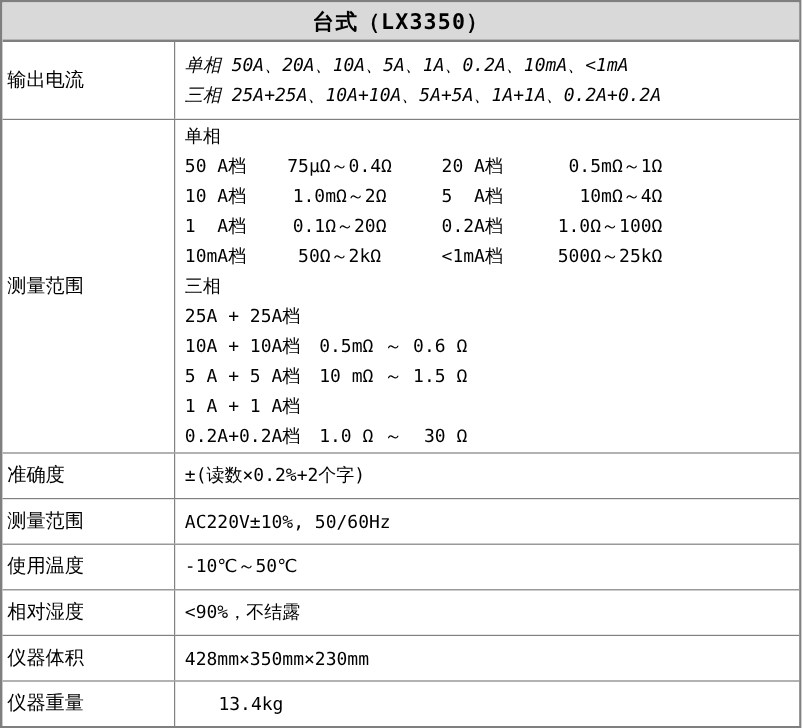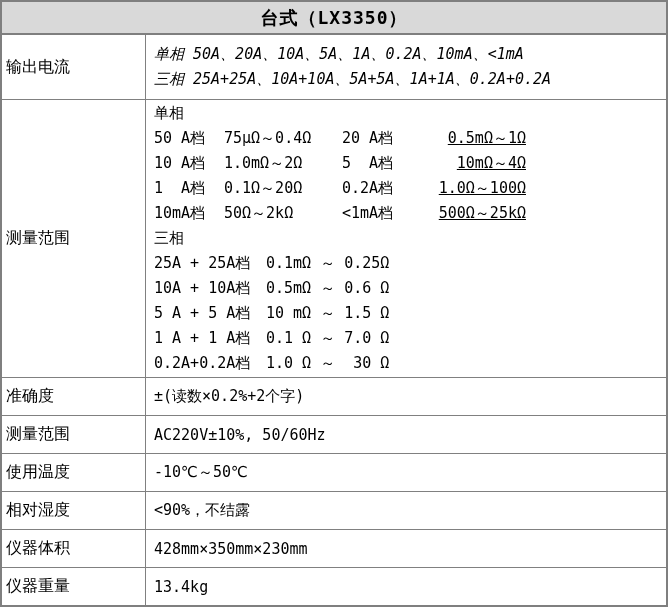--- a/index.html
+++ b/index.html
@@ -14,21 +14,21 @@
   }
   .header-row {
     height: 31px;
     background: #d9d9d9;
     border-bottom: 2px solid #7f7f7f;
     display: flex; align-items: center; justify-content: center;
     font-size: 18px; font-weight: bold;
     letter-spacing: 1px;
   }
   .row { display: flex; border-bottom: 1px solid #808080; }
-  .row.last { border-bottom: none; }
+  .row.last { border-bottom: none; gap: 28px; }
   .label-cell {
     width: 144px; flex: 0 0 144px;
     box-sizing: border-box;
     border-right: 1px solid #808080;
     display: flex; align-items: center;
     padding-left: 4px;
     font-size: 16px;
   }
   .value-cell {
     flex: 1;
@@ -38,23 +38,23 @@
     white-space: pre;
   }
   .row-output { height: 64px; }
   .row-output .value-cell div { line-height: 25px; font-style: italic; }
   .row-measure { height: 277px; }
   .row-measure .value-cell div { line-height: 25px; }
   .row-simple { height: 37px; justify-content: flex-end; }
   .row-simple .value-cell { justify-content: center; }
   .mgrid { display: flex; white-space: pre; }
   .mg-r1 { width: 70px; }
-  .mg-v1 { width: 118px; text-align: left; }
-  .mg-r2 { width: 72px; }
-  .mg-v2 { width: 112px; text-align: right; text-decoration: underline; }
+  .mg-v1 { width: 118px; text-align: center; }
+  .mg-r2 { width: 72px; margin-left: 26px; }
+  .mg-v2 { width: 112px; text-align: right; }
   .tgrid { display: flex; white-space: pre; }
   .tg-r { width: 112px; }
 </style>
 </head>
 <body>
 
 <div class="page">
 
   <div class="header-row">台式（LX3350）</div>
 
@@ -93,33 +93,31 @@
         <span class="mg-r1">10mA档</span>
         <span class="mg-v1">50Ω～2kΩ</span>
         <span class="mg-r2">&lt;1mA档</span>
         <span class="mg-v2">500Ω～25kΩ</span>
       </div>
 
       <div>三相</div>
 
       <div class="tgrid">
         <span class="tg-r">25A + 25A档</span>
-        <span class="tg-v">0.1mΩ ～ 0.25Ω</span>
       </div>
       <div class="tgrid">
         <span class="tg-r">10A + 10A档</span>
         <span class="tg-v">0.5mΩ ～ 0.6 Ω</span>
       </div>
       <div class="tgrid">
         <span class="tg-r">5 A + 5 A档</span>
         <span class="tg-v">10 mΩ ～ 1.5 Ω</span>
       </div>
       <div class="tgrid">
         <span class="tg-r">1 A + 1 A档</span>
-        <span class="tg-v">0.1 Ω ～ 7.0 Ω</span>
       </div>
       <div class="tgrid">
         <span class="tg-r">0.2A+0.2A档</span>
         <span class="tg-v">1.0 Ω ～  30 Ω</span>
       </div>
     </div>
   </div>
 
   <div class="row row-simple">
     <div class="label-cell">准确度</div>

